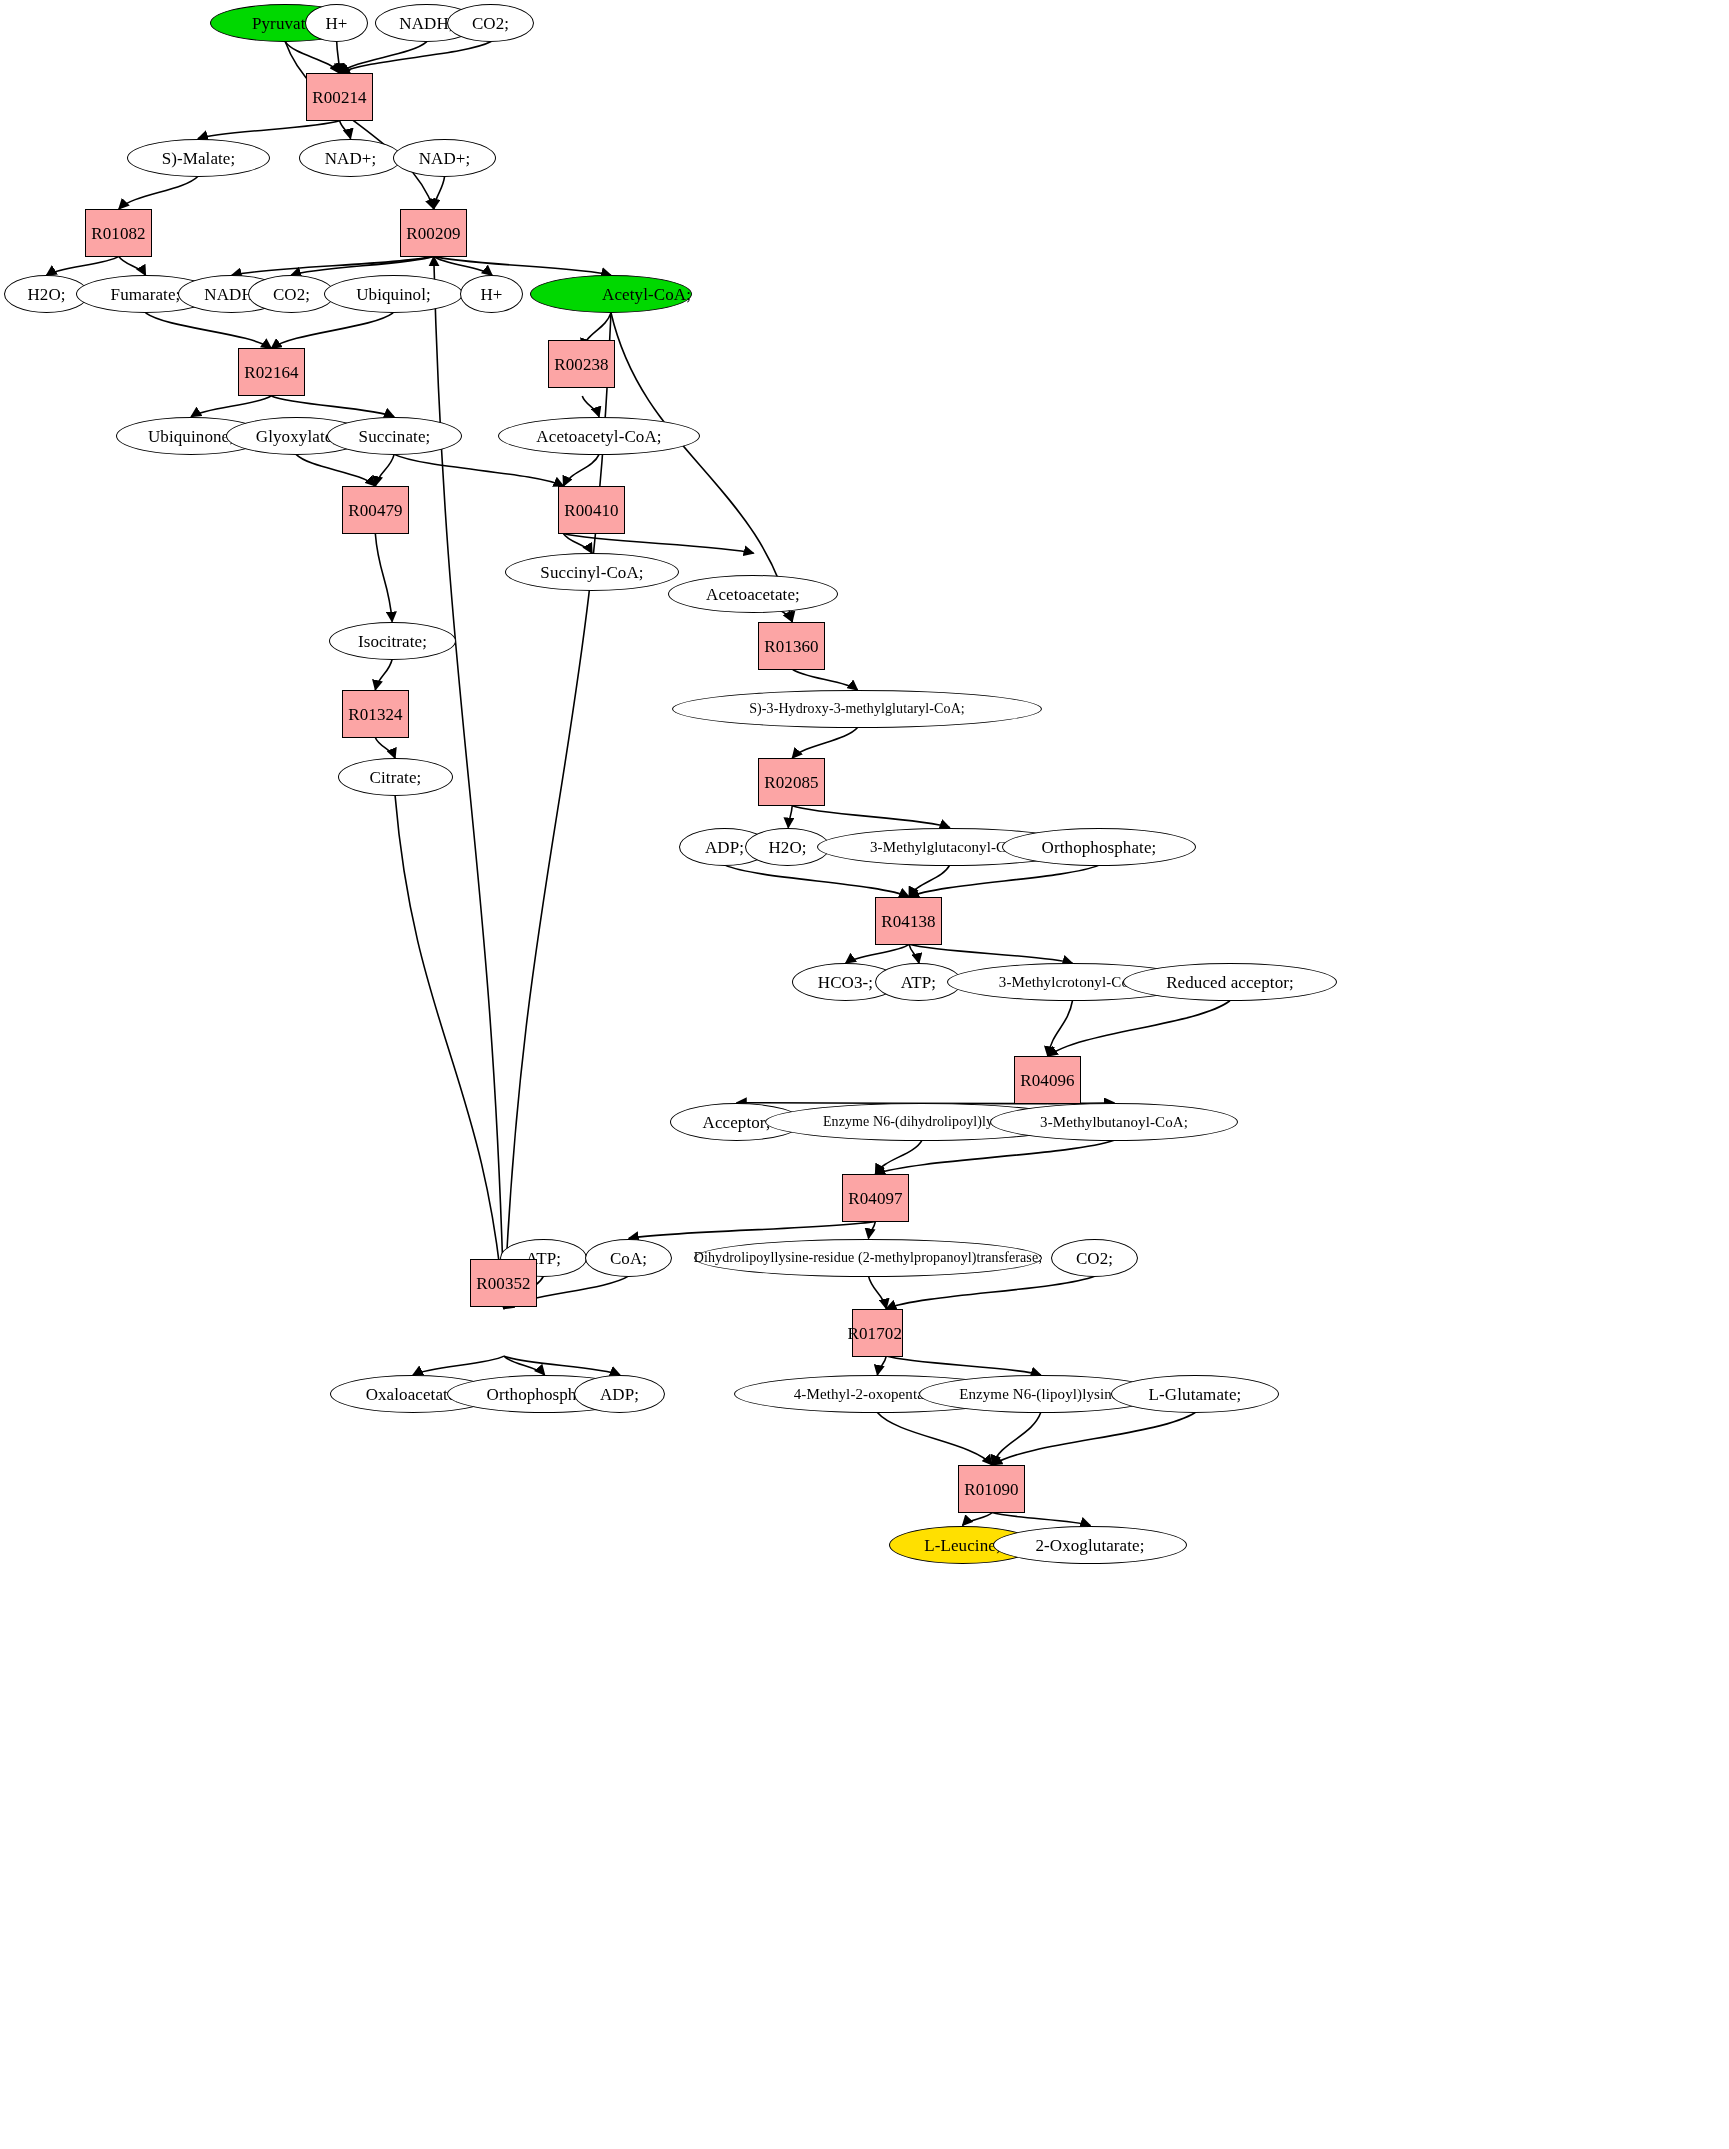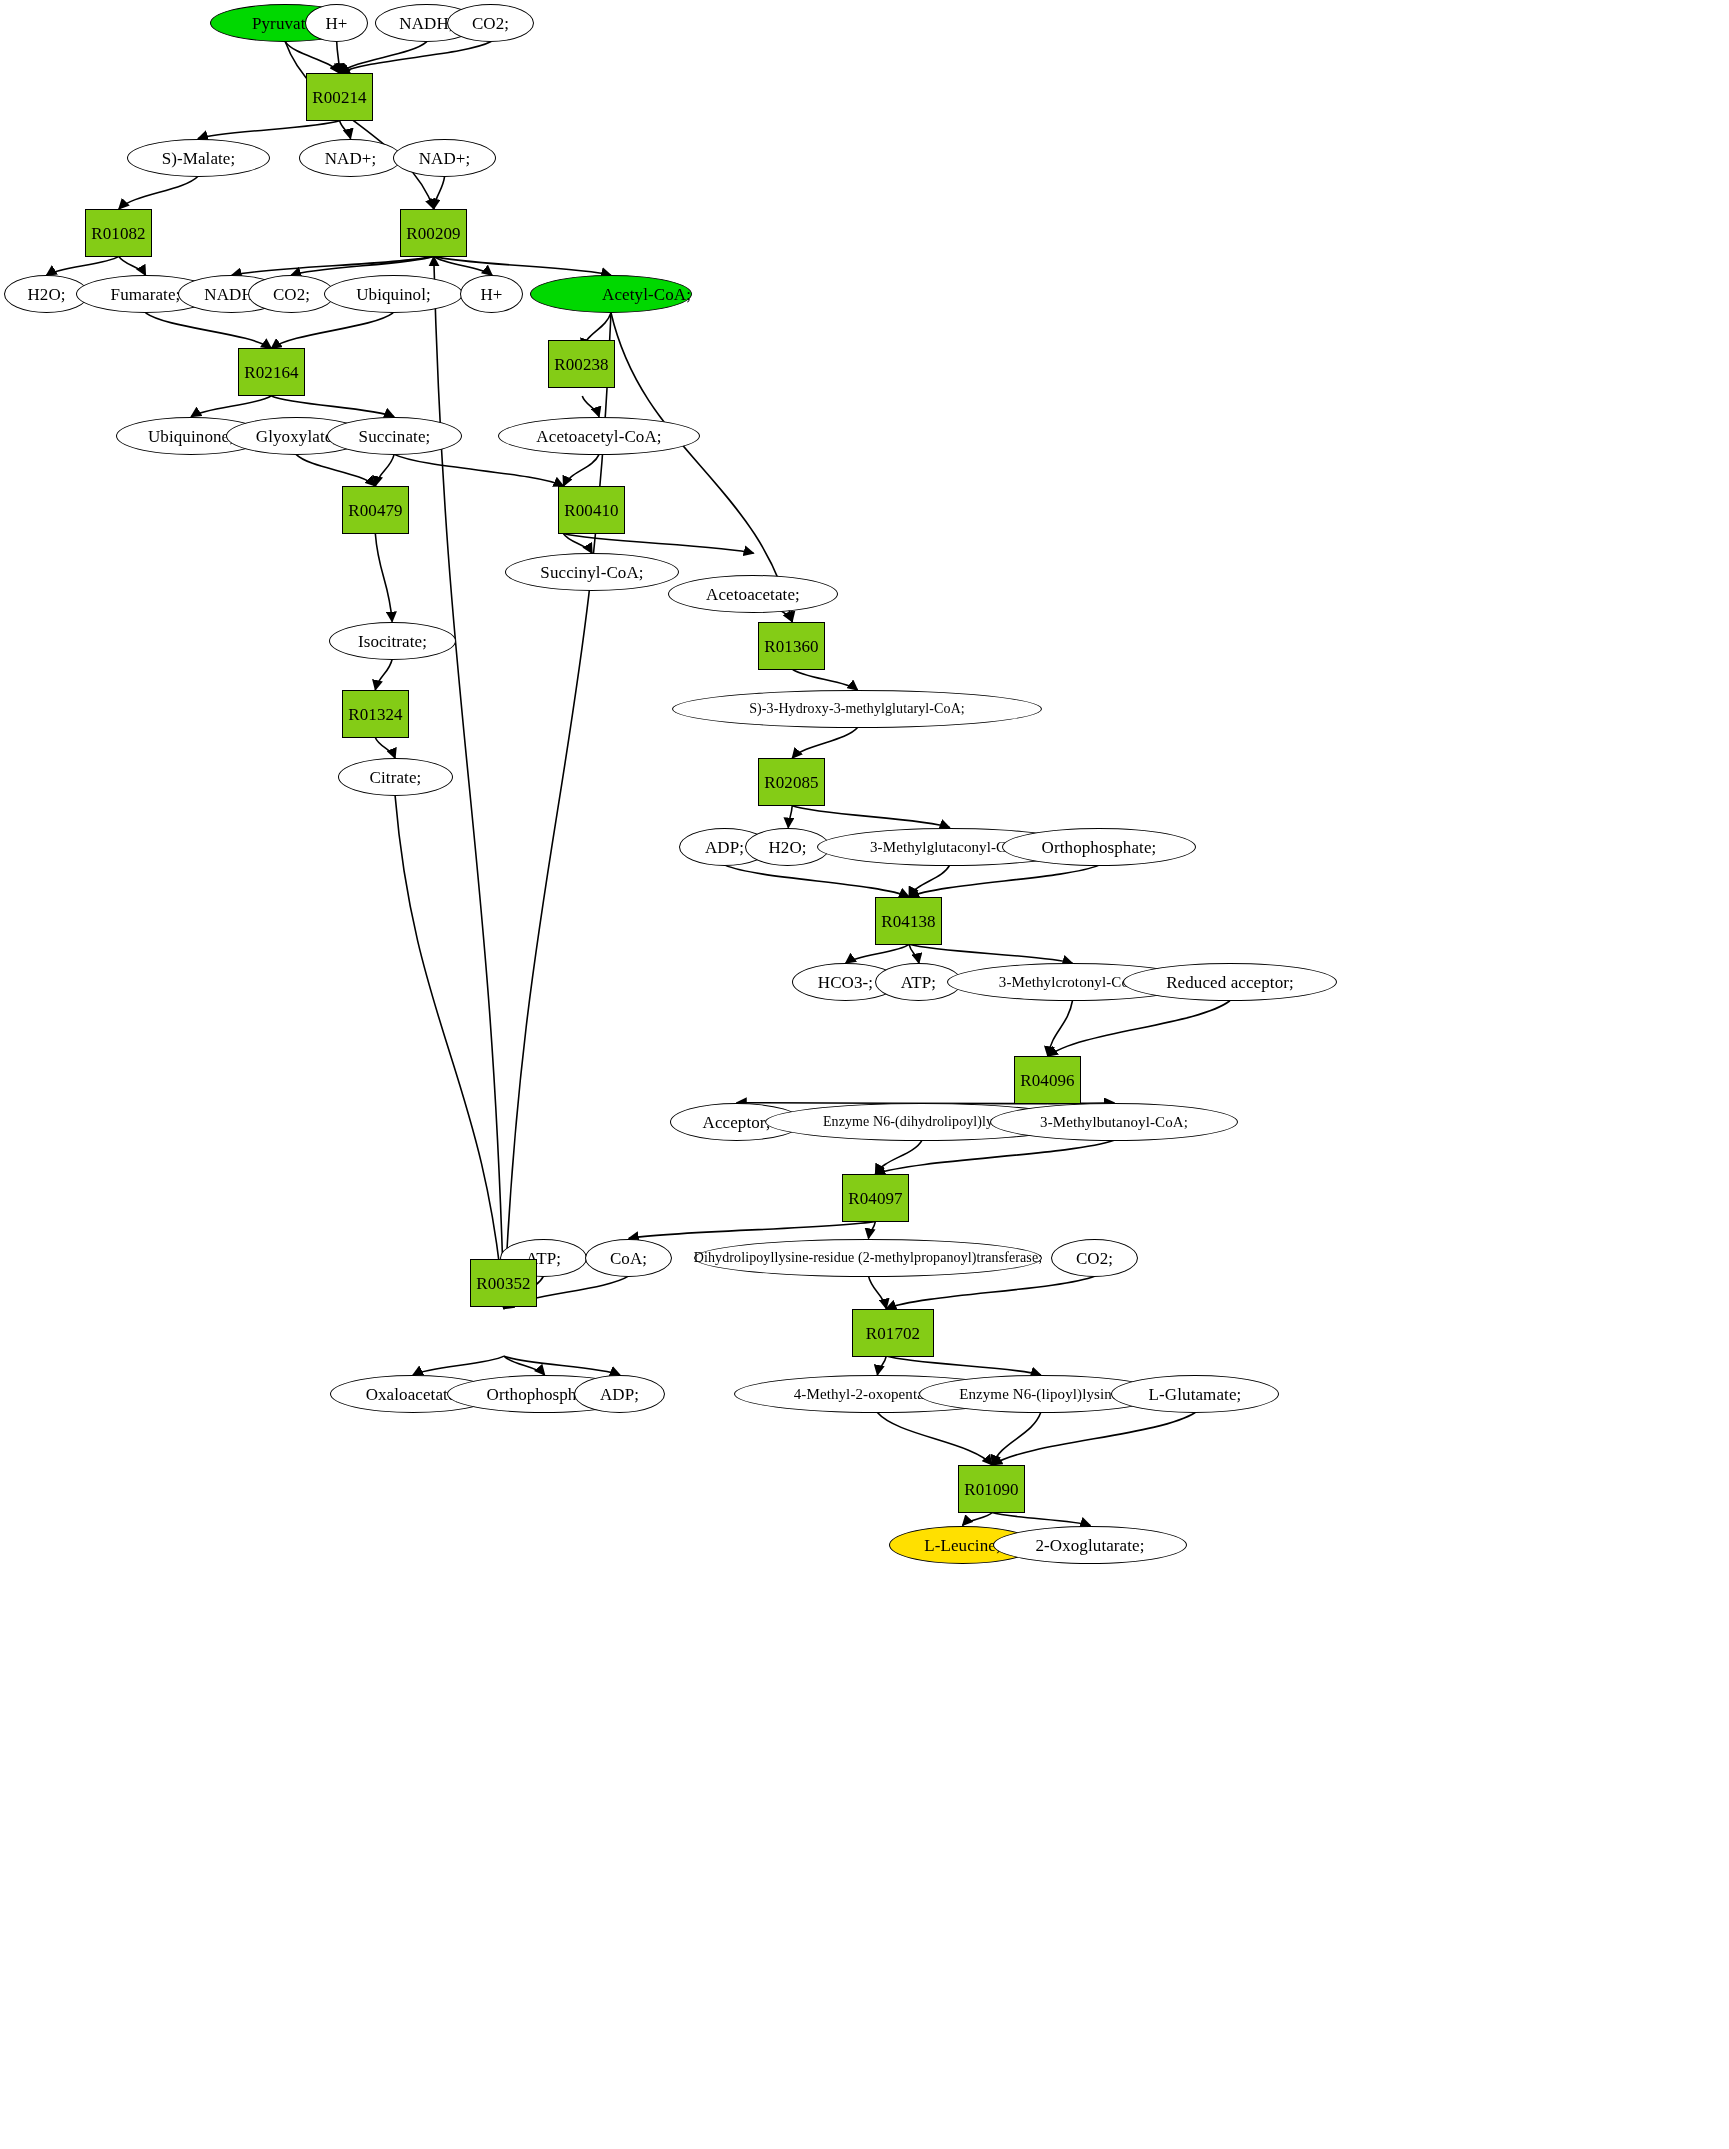--- a/index.html
+++ b/index.html
@@ -20,21 +20,21 @@
     color:#000000;
     line-height:1;
   }
   .node.ellipse{
     border:1.4px solid #000000;
     border-radius:50%;
     background:#ffffff;
   }
   .node.box{
     border:1.4px solid #000000;
-    background:#84cc16;
+    background:#fca5a5;
   }
   .node.cpd-start{background:#00d800;}
   .node.cpd-end{background:#ffe000;}
   .lbl{font-size:17px;letter-spacing:0.1px;}
   .lbl.sm{font-size:15px;}
   .lbl.xs{font-size:14px;}
 </style>
 </head>
 <body>
 
@@ -265,21 +265,21 @@
       </div>
       <div class="node ellipse" style="left: 694px; top: 1239px; width: 348px; height: 38px;">
         <span class="lbl sm xs">Dihydrolipoyllysine-residue (2-methylpropanoyl)transferase;</span>
       </div>
       <div class="node ellipse" style="left: 1051px; top: 1239px; width: 87px; height: 38px;">
         <span class="lbl">CO2;</span>
       </div>
       <div class="node box" style="left: 470px; top: 1259px; width: 67px; height: 48px;">
         <span class="lbl">R00352</span>
       </div>
-      <div class="node box" style="left: 852px; top: 1309px; width: 82px; height: 48px;">
+      <div class="node box" style="left: 852px; top: 1309px; width: 51px; height: 48px; justify-content: flex-end;">
         <span class="lbl">R01702</span>
       </div>
       <div class="node ellipse" style="left: 330px; top: 1375px; width: 166px; height: 38px;">
         <span class="lbl">Oxaloacetate;</span>
       </div>
       <div class="node ellipse" style="left: 447px; top: 1375px; width: 194px; height: 38px;">
         <span class="lbl">Orthophosphate;</span>
       </div>
       <div class="node ellipse" style="left: 574px; top: 1375px; width: 91px; height: 38px;">
         <span class="lbl">ADP;</span>

